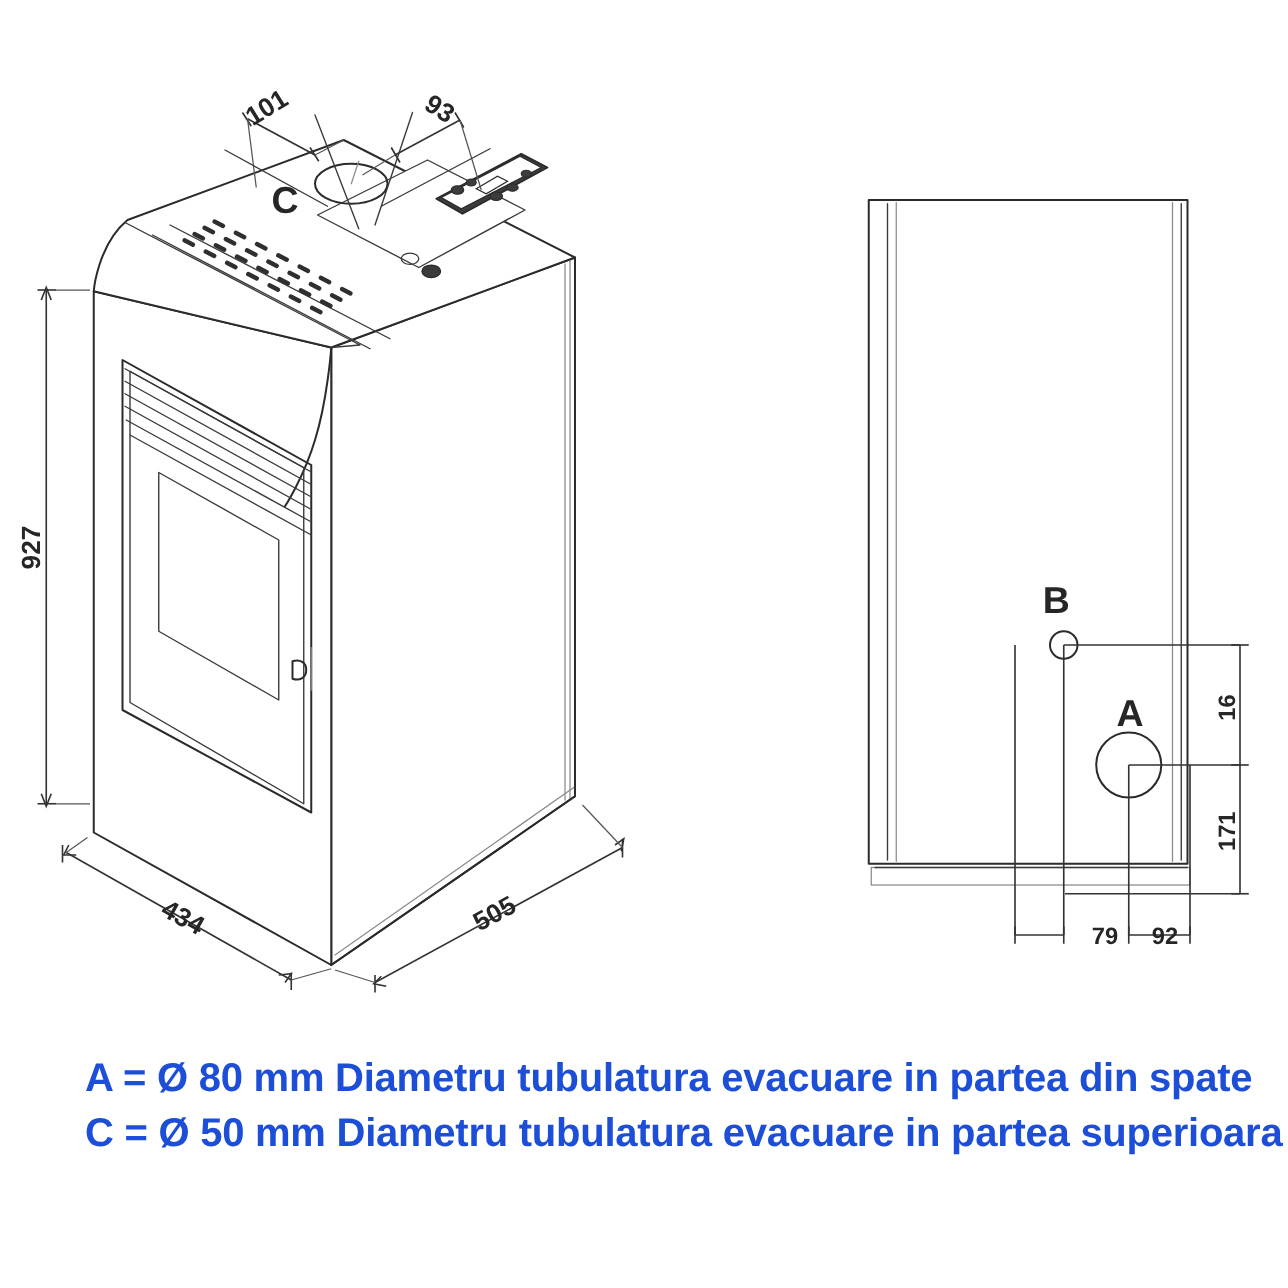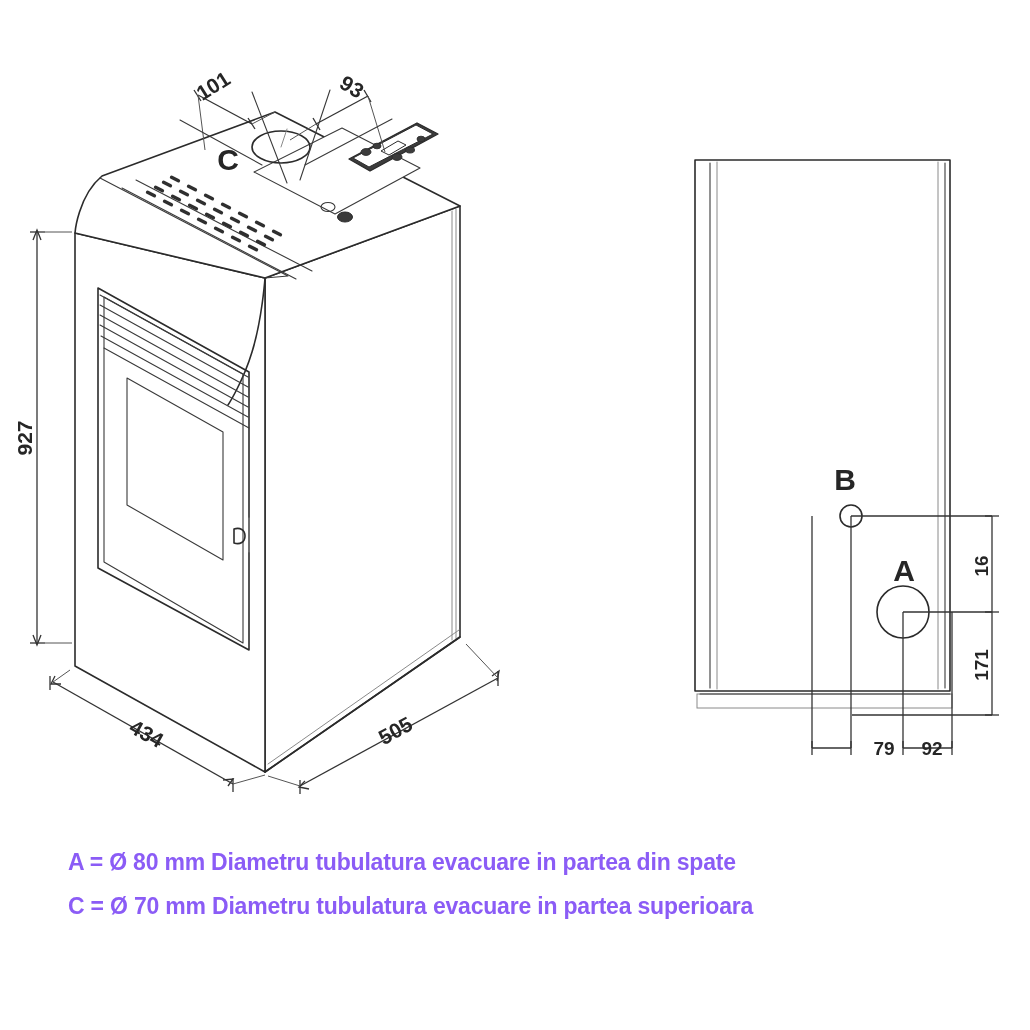--- a/index.html
+++ b/index.html
@@ -29,24 +29,24 @@
     height: 1030px;
   }
   .legend-block {
     position: absolute;
     left: 68px;
     top: 840px;
     width: 900px;
   }
   .legend-line {
     font-family: "Liberation Sans", sans-serif;
-    font-size: 23px;
+    font-size: 32px;
     font-weight: 600;
     letter-spacing: -0.2px;
-    color: #8b5cf6;
+    color: #1d4ed8;
     line-height: 44px;
     white-space: nowrap;
   }
   svg text {
     font-family: "Liberation Sans", sans-serif;
     fill: #262626;
   }
   .dim-txt {
     font-size: 21px;
     font-weight: 700;
@@ -318,16 +318,16 @@
         <path class="dim-ln" d="M 952,741 L 952,755"></path>
         <text class="dim-txt-sm" x="932" y="755" text-anchor="middle">92</text>
       </g>
 
     </g>
 
   </svg>
 
   <div class="legend-block">
     <div class="legend-line">A = Ø 80 mm Diametru tubulatura evacuare in partea din spate</div>
-    <div class="legend-line">C = Ø 70 mm Diametru tubulatura evacuare in partea superioara</div>
+    <div class="legend-line">C = Ø 50 mm Diametru tubulatura evacuare in partea superioara</div>
   </div>
 
 </div>
 
 </body></html>

